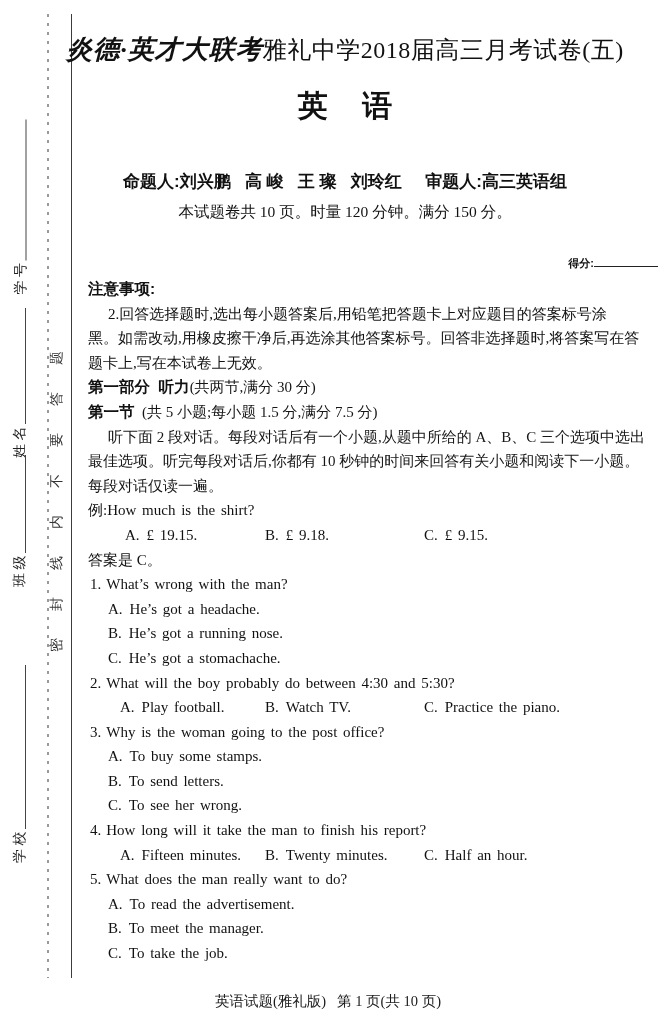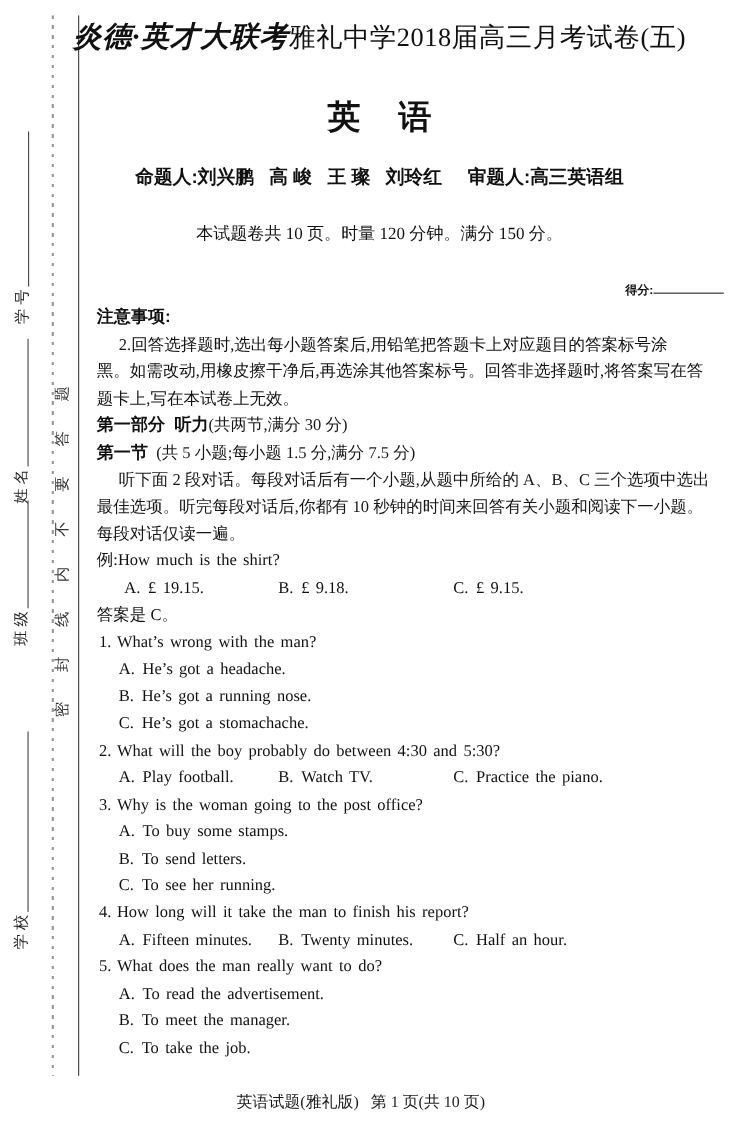--- a/index.html
+++ b/index.html
@@ -27,48 +27,48 @@
   .vlabel-1{width:150px;left:-55px;top:373px;}
   .vlabel-2{width:132px;left:-46px;top:511px;}
   .vlabel-3{width:198px;left:-79px;top:754px;}
   .seal-text{
     position:absolute;width:340px;left:-112px;top:478px;height:20px;
     transform:rotate(-90deg);transform-origin:center;
     font-size:14px;letter-spacing:27px;color:#333;white-space:pre;text-align:center;
   }
   
   .header{position:absolute;left:30px;width:630px;top:0;text-align:center;}
-  .main-title{margin:0;position:absolute;top:13px;width:100%;font-weight:normal;white-space:nowrap;}
+  .main-title{margin:0;position:absolute;top:29px;width:100%;font-weight:normal;white-space:nowrap;}
   .main-title .brush{font-size:26px;font-weight:bold;font-style:italic;letter-spacing:1px;}
   .main-title .rest{font-size:24px;letter-spacing:0.5px;}
   .subject{
     position:absolute;top:86px;width:100%;font-size:30px;font-weight:bold;
     font-family:"Liberation Sans","DejaVu Sans",sans-serif;word-spacing:26px;
   }
   .examiners{
-    position:absolute;top:149px;width:100%;font-size:17px;font-weight:bold;
+    position:absolute;top:170px;width:100%;font-size:17px;font-weight:bold;
     font-family:"Liberation Sans","DejaVu Sans",sans-serif;white-space:pre;
   }
   .paper-info{position:absolute;top:202px;width:100%;font-size:15.5px;}
   .score-row{
     position:absolute;top:252px;right:10px;font-size:11px;font-weight:bold;
     font-family:"Liberation Sans","DejaVu Sans",sans-serif;
   }
   .score-blank{display:inline-block;width:64px;border-bottom:1px solid #222;height:14px;}
   
   .content{position:absolute;left:88px;top:277px;width:568px;font-size:15px;}
   .line{height:24.6px;line-height:24.6px;white-space:nowrap;}
   .indent{padding-left:20px;}
   .qnum-line{padding-left:2px;}
   .opt-stacked{padding-left:20px;}
   .bold-sans{font-family:"Liberation Sans","DejaVu Sans",sans-serif;font-weight:bold;font-size:15.5px;}
   .kai{color:#161616;}
   .en{word-spacing:2px;}
   .opt-row{display:flex;padding-left:20px;}
-  .opt-row .col-a{width:145px;}
+  .opt-row .col-a{width:145px;margin-left:12px;}
   .opt-row .col-b{width:159px;}
   .opt-row .col-c{flex:1;}
   .example-row{padding-left:25px;}
   .example-row .col-a{width:140px;}
   .opt-label{margin-right:7px;}
   .qnum{margin-right:5px;}
   
   .footer{
     position:absolute;left:13px;width:630px;top:992px;text-align:center;
     font-size:14.5px;color:#1a1a1a;white-space:pre;
@@ -136,21 +136,21 @@
     <div class="line qnum-line"><span class="qnum">2.</span><span class="en">What will the boy probably do between 4:30 and 5:30?</span></div>
     <div class="line opt-row">
       <span class="col-a en"><span class="opt-label">A.</span><span>Play football.</span></span>
       <span class="col-b en"><span class="opt-label">B.</span><span>Watch TV.</span></span>
       <span class="col-c en"><span class="opt-label">C.</span><span>Practice the piano.</span></span>
     </div>
 
     <div class="line qnum-line"><span class="qnum">3.</span><span class="en">Why is the woman going to the post office?</span></div>
     <div class="line opt-stacked en"><span class="opt-label">A.</span><span>To buy some stamps.</span></div>
     <div class="line opt-stacked en"><span class="opt-label">B.</span><span>To send letters.</span></div>
-    <div class="line opt-stacked en"><span class="opt-label">C.</span><span>To see her running.</span></div>
+    <div class="line opt-stacked en"><span class="opt-label">C.</span><span>To see her wrong.</span></div>
 
     <div class="line qnum-line"><span class="qnum">4.</span><span class="en">How long will it take the man to finish his report?</span></div>
     <div class="line opt-row">
       <span class="col-a en"><span class="opt-label">A.</span><span>Fifteen minutes.</span></span>
       <span class="col-b en"><span class="opt-label">B.</span><span>Twenty minutes.</span></span>
       <span class="col-c en"><span class="opt-label">C.</span><span>Half an hour.</span></span>
     </div>
 
     <div class="line qnum-line"><span class="qnum">5.</span><span class="en">What does the man really want to do?</span></div>
     <div class="line opt-stacked en"><span class="opt-label">A.</span><span>To read the advertisement.</span></div>

